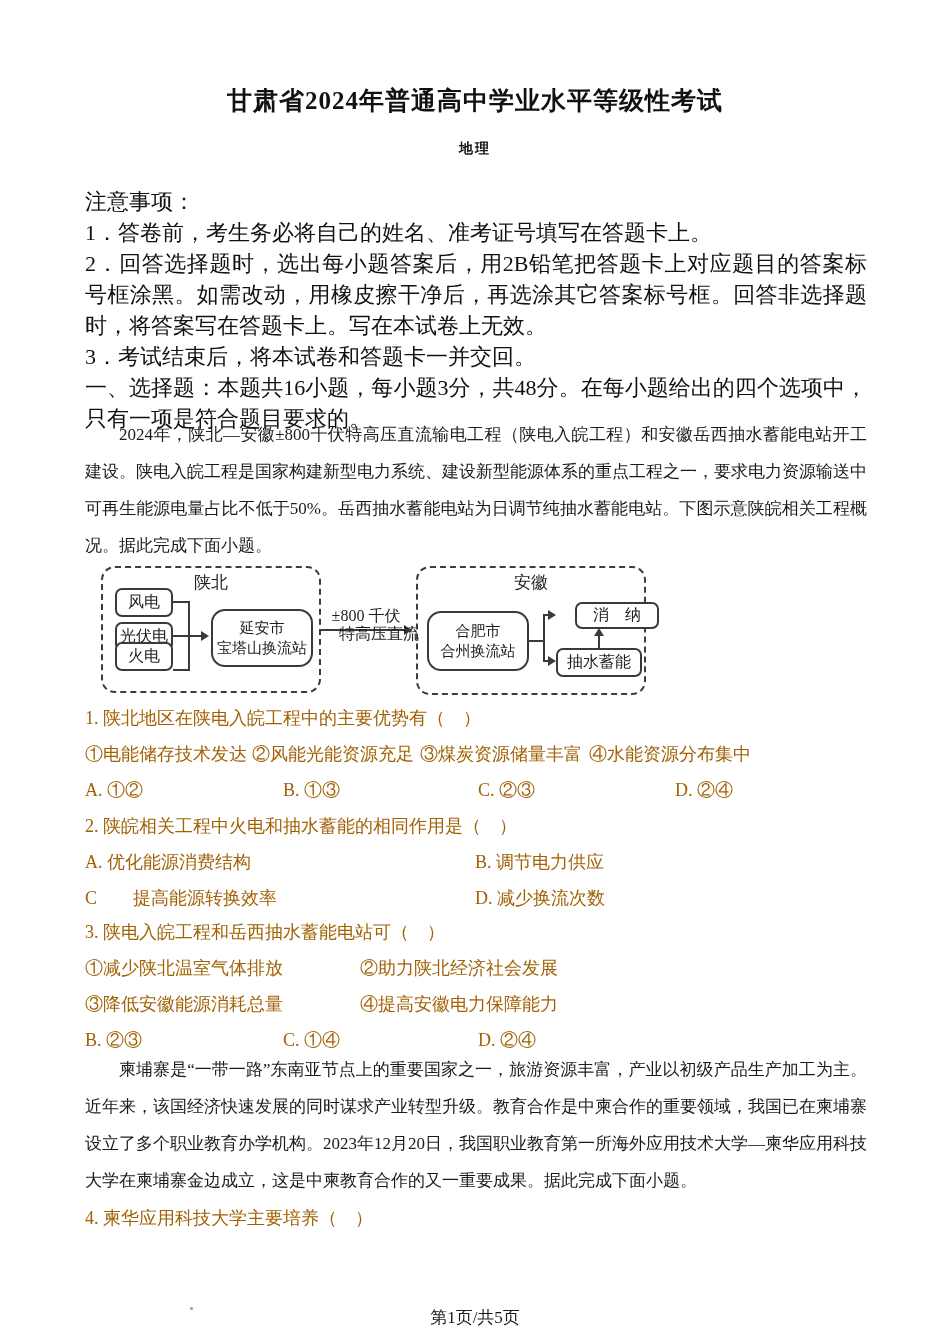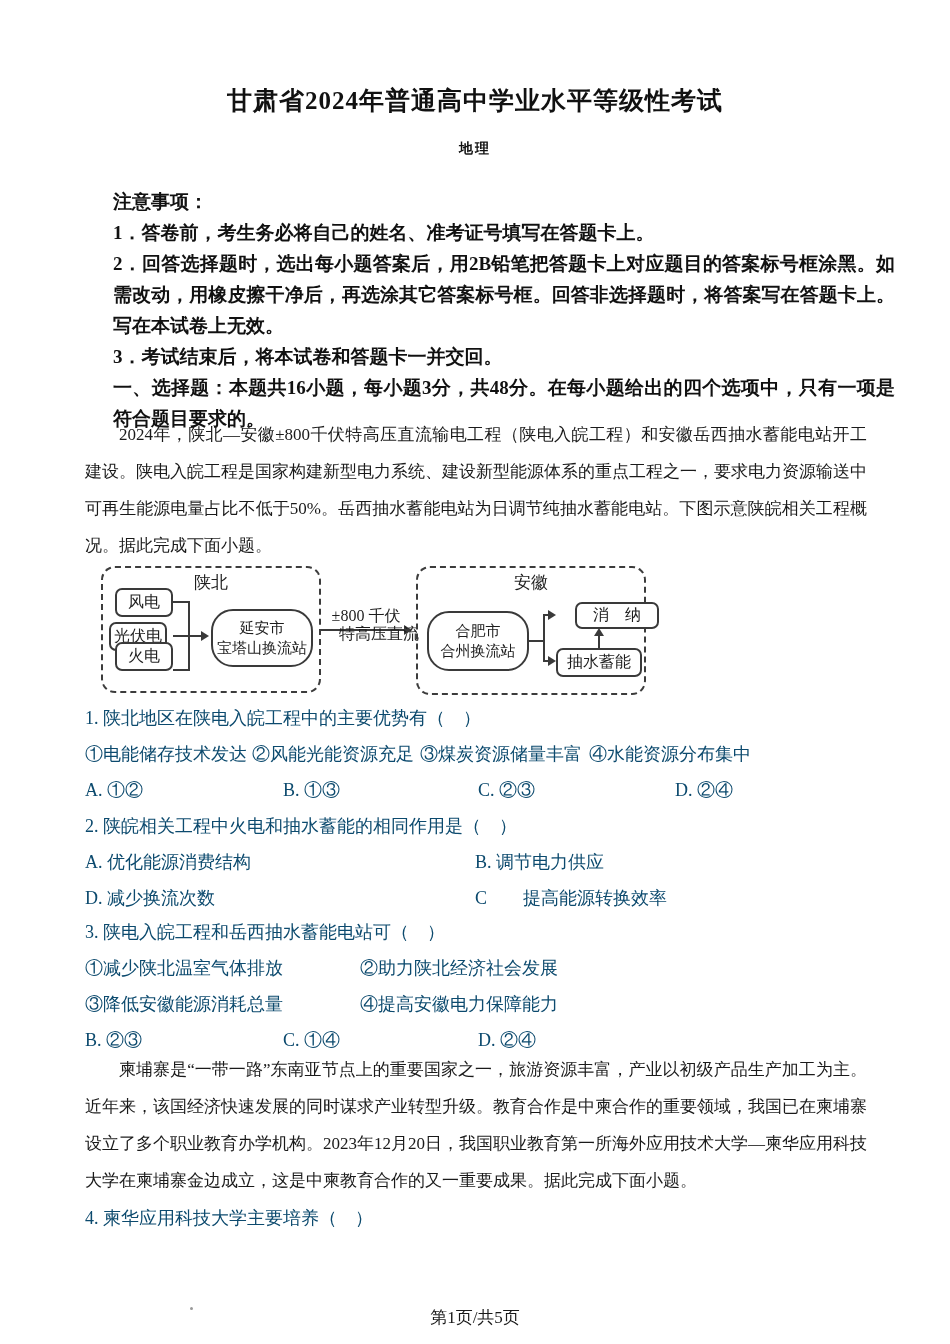--- a/index.html
+++ b/index.html
@@ -21,39 +21,38 @@
     font-size: 25px; font-weight: bold; letter-spacing: 1px;
   }
   .subject {
     top: 140px; left: 0; width: 950px;
     text-align: center;
     font-size: 14px; font-weight: bold; letter-spacing: 2px;
   }
 
   .notice {
     top: 186px; left: 85px; width: 782px;
-    font-size: 19px; font-weight: bold; line-height: 31px;
+    font-size: 22px; font-weight: normal; line-height: 31px;
     text-align: justify;
-    margin-left: 28px;
   }
   .notice p { text-align: justify; }
   .sect-heading { text-align: justify; }
 
   .passage {
     left: 85px; width: 782px;
     font-size: 17px; line-height: 37px;
     text-align: justify; text-indent: 2em;
     color: #1a1a1a;
   }
   .p1 { top: 416px; }
   .p2 { top: 1051px; }
 
   .question {
     left: 85px; width: 800px;
-    font-size: 18px; line-height: 36px; color: #0c4a6e;
+    font-size: 18px; line-height: 36px; color: #a16207;
   }
   .q1 { top: 700px; }
   .q2 { top: 808px; }
   .q3 { top: 914px; }
   .q4 { top: 1200px; }
   .opt-row { display: flex; }
   .opt-row span { white-space: pre-wrap; }
   .cols4 > span:nth-child(1) { width: 198px; }
   .cols4 > span:nth-child(2) { width: 195px; }
   .cols4 > span:nth-child(3) { width: 197px; }
@@ -83,21 +82,21 @@
   }
   .node {
     position: absolute;
     border: 2px solid #3a3a3a;
     background: #fff;
     display: flex; flex-direction: column;
     align-items: center; justify-content: center;
     text-align: center;
   }
   .src  { border-radius: 7px;  font-size: 16px; }
-  .station { border-radius: 22px; font-size: 15px; line-height: 1.35; }
+  .station { border-radius: 14px; font-size: 15px; line-height: 1.35; }
   .sink { border-radius: 7px;  font-size: 16px; }
   .hline, .vline { position: absolute; background: #3a3a3a; }
   .hline { height: 2px; }
   .vline { width: 2px; }
   .arr-r {
     position: absolute; width: 0; height: 0;
     border-top: 5px solid transparent;
     border-bottom: 5px solid transparent;
     border-left: 8px solid #3a3a3a;
   }
@@ -135,21 +134,21 @@
   </div>
 
   <div class="abs passage p1">2024年，陕北—安徽±800千伏特高压直流输电工程（陕电入皖工程）和安徽岳西抽水蓄能电站开工建设。陕电入皖工程是国家构建新型电力系统、建设新型能源体系的重点工程之一，要求电力资源输送中可再生能源电量占比不低于50%。岳西抽水蓄能电站为日调节纯抽水蓄能电站。下图示意陕皖相关工程概况。据此完成下面小题。</div>
 
   <div class="abs diagram">
 
     <div class="dashed-box" style="left:16px; top:6px; width:220px; height:127px;"></div>
     <div class="region-label" style="left:16px; top:11px; width:220px;">陕北</div>
 
     <div class="node src" style="left:30px; top:28px; width:58px; height:29px;">风电</div>
-    <div class="node src" style="left:24px; top:62px; width:58px; height:29px;">光伏电</div>
+    <div class="node src" style="left:30px; top:62px; width:58px; height:29px;">光伏电</div>
     <div class="node src" style="left:30px; top:82px; width:58px; height:29px;">火电</div>
 
     <div class="hline" style="left:88px; top:41px;  width:17px;"></div>
     <div class="hline" style="left:88px; top:75px;  width:17px;"></div>
     <div class="hline" style="left:88px; top:109px; width:17px;"></div>
     <div class="vline" style="left:103px; top:41px; height:70px;"></div>
     <div class="hline" style="left:103px; top:75px; width:15px;"></div>
     <div class="arr-r" style="left:116px; top:71px;"></div>
 
     <div class="node station" style="left:126px; top:49px; width:102px; height:58px;">
@@ -200,22 +199,22 @@
     </div>
   </div>
 
   <div class="abs question q2">
     <div>2. 陕皖相关工程中火电和抽水蓄能的相同作用是（　）</div>
     <div class="opt-row cols2">
       <span>A. 优化能源消费结构</span>
       <span>B. 调节电力供应</span>
     </div>
     <div class="opt-row cols2">
+      <span>C　　提高能源转换效率</span>
       <span>D. 减少换流次数</span>
-      <span>C　　提高能源转换效率</span>
     </div>
   </div>
 
   <div class="abs question q3">
     <div>3. 陕电入皖工程和岳西抽水蓄能电站可（　）</div>
     <div class="opt-row subs2">
       <span>①减少陕北温室气体排放</span>
       <span>②助力陕北经济社会发展</span>
     </div>
     <div class="opt-row subs2">

